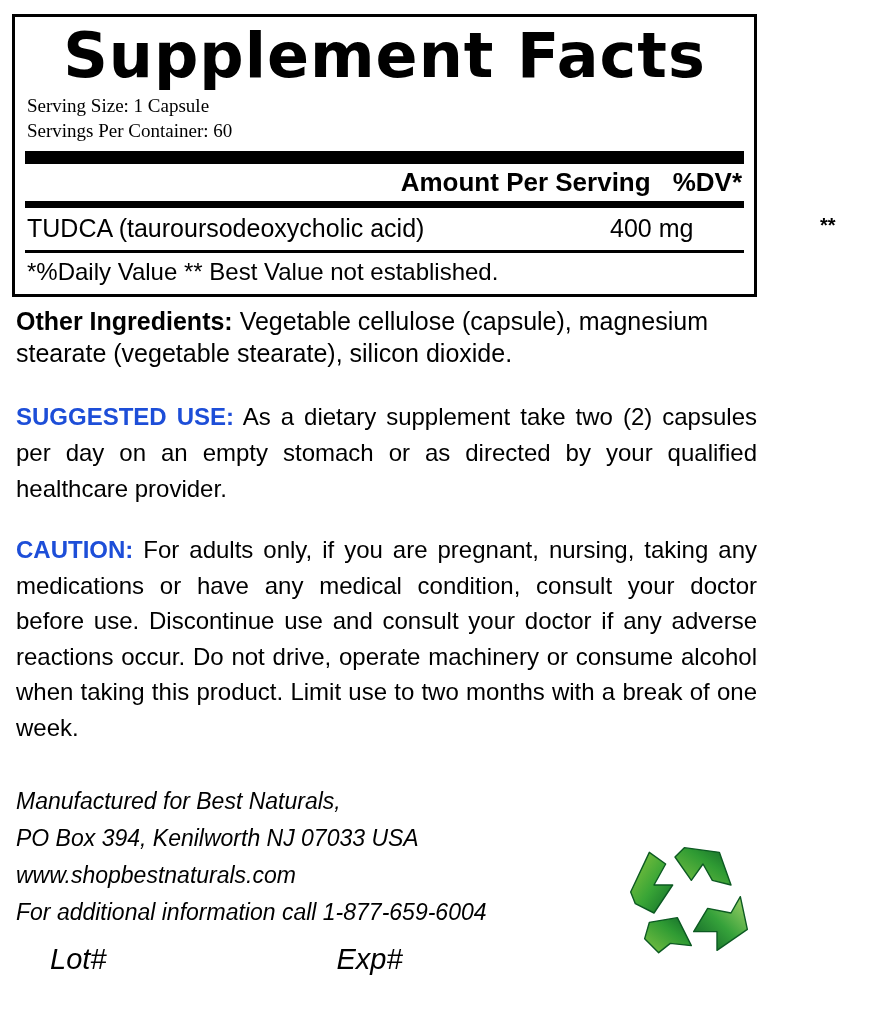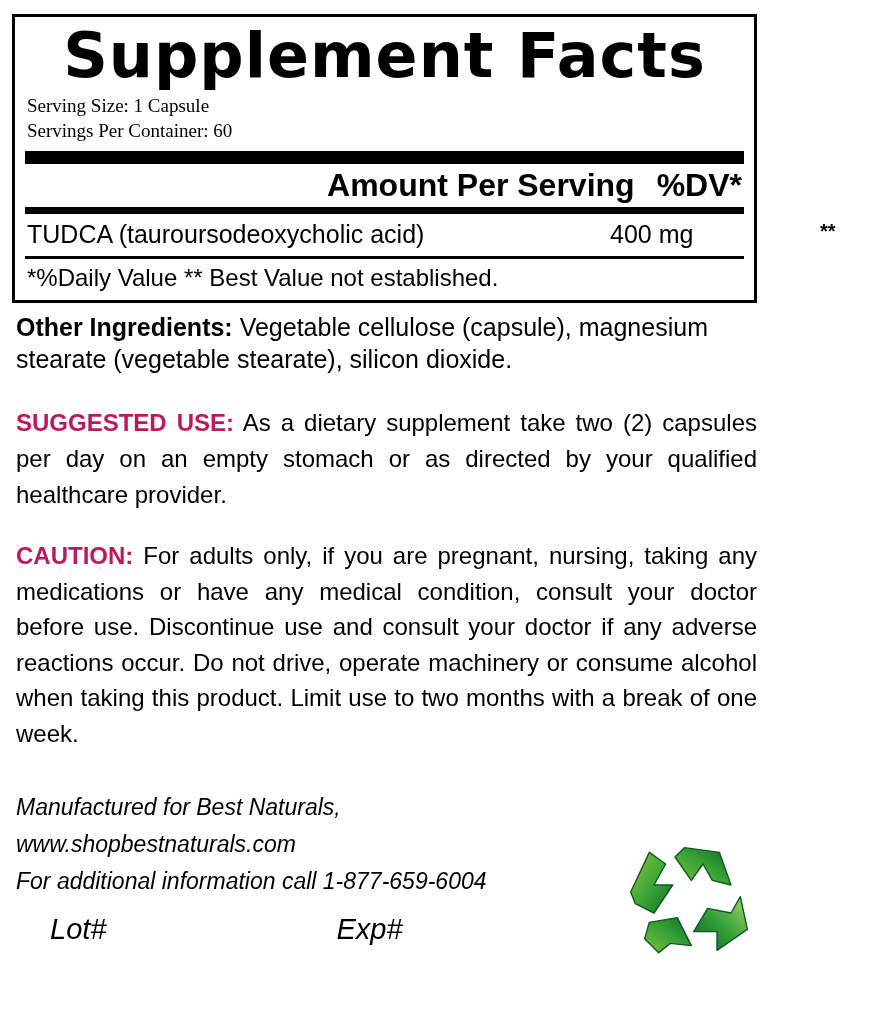--- a/index.html
+++ b/index.html
@@ -59,21 +59,21 @@
   .rule-thin {
     height: 3px;
     background: #000;
     margin: 0;
   }
   .amount-row {
     display: flex;
     justify-content: flex-end;
     align-items: baseline;
     font-weight: bold;
-    font-size: 32px;
+    font-size: 26px;
     padding: 3px 2px 3px 0;
   }
   .amount-row .amt {
     margin-right: 22px;
   }
   .nutrient-row {
     display: flex;
     align-items: baseline;
     font-size: 25px;
     padding: 6px 2px 7px 2px;
@@ -112,21 +112,21 @@
   .block {
     font-size: 24px;
     line-height: 1.48;
     margin: 30px 4px 0 4px;
     text-align: justify;
   }
   .block.caution {
     margin-top: 26px;
   }
   .lead {
-    color: #be185d;
+    color: #1d4ed8;
     font-weight: bold;
   }
 
   
   .footer {
     margin: 38px 4px 0 4px;
     font-size: 23px;
     line-height: 1.60;
     position: relative;
     font-style: italic;
@@ -192,20 +192,21 @@
   <div class="block">
     <span class="lead">SUGGESTED USE:</span><span> As a dietary supplement take two (2) capsules per day on an empty stomach or as directed by your qualified healthcare provider.</span>
   </div>
 
   <div class="block caution">
     <span class="lead">CAUTION:</span><span> For adults only, if you are pregnant, nursing, taking any medications or have any medical condition, consult your doctor before use. Discontinue use and consult your doctor if any adverse reactions occur. Do not drive, operate machinery or consume alcohol when taking this product. Limit use to two months with a break of one week.</span>
   </div>
 
   <div class="footer">
     <div>Manufactured for Best Naturals,</div>
+    <div>PO Box 394, Kenilworth NJ 07033 USA</div>
     <div>www.shopbestnaturals.com</div>
     <div>For additional information call 1-877-659-6004</div>
     <div class="lot-row">
       <span class="lot">Lot#</span>
       <span class="exp">Exp#</span>
     </div>
   </div>
 
   <div class="recycle">
     <svg viewBox="0 0 120 100" width="140" height="118" xmlns="http://www.w3.org/2000/svg">

